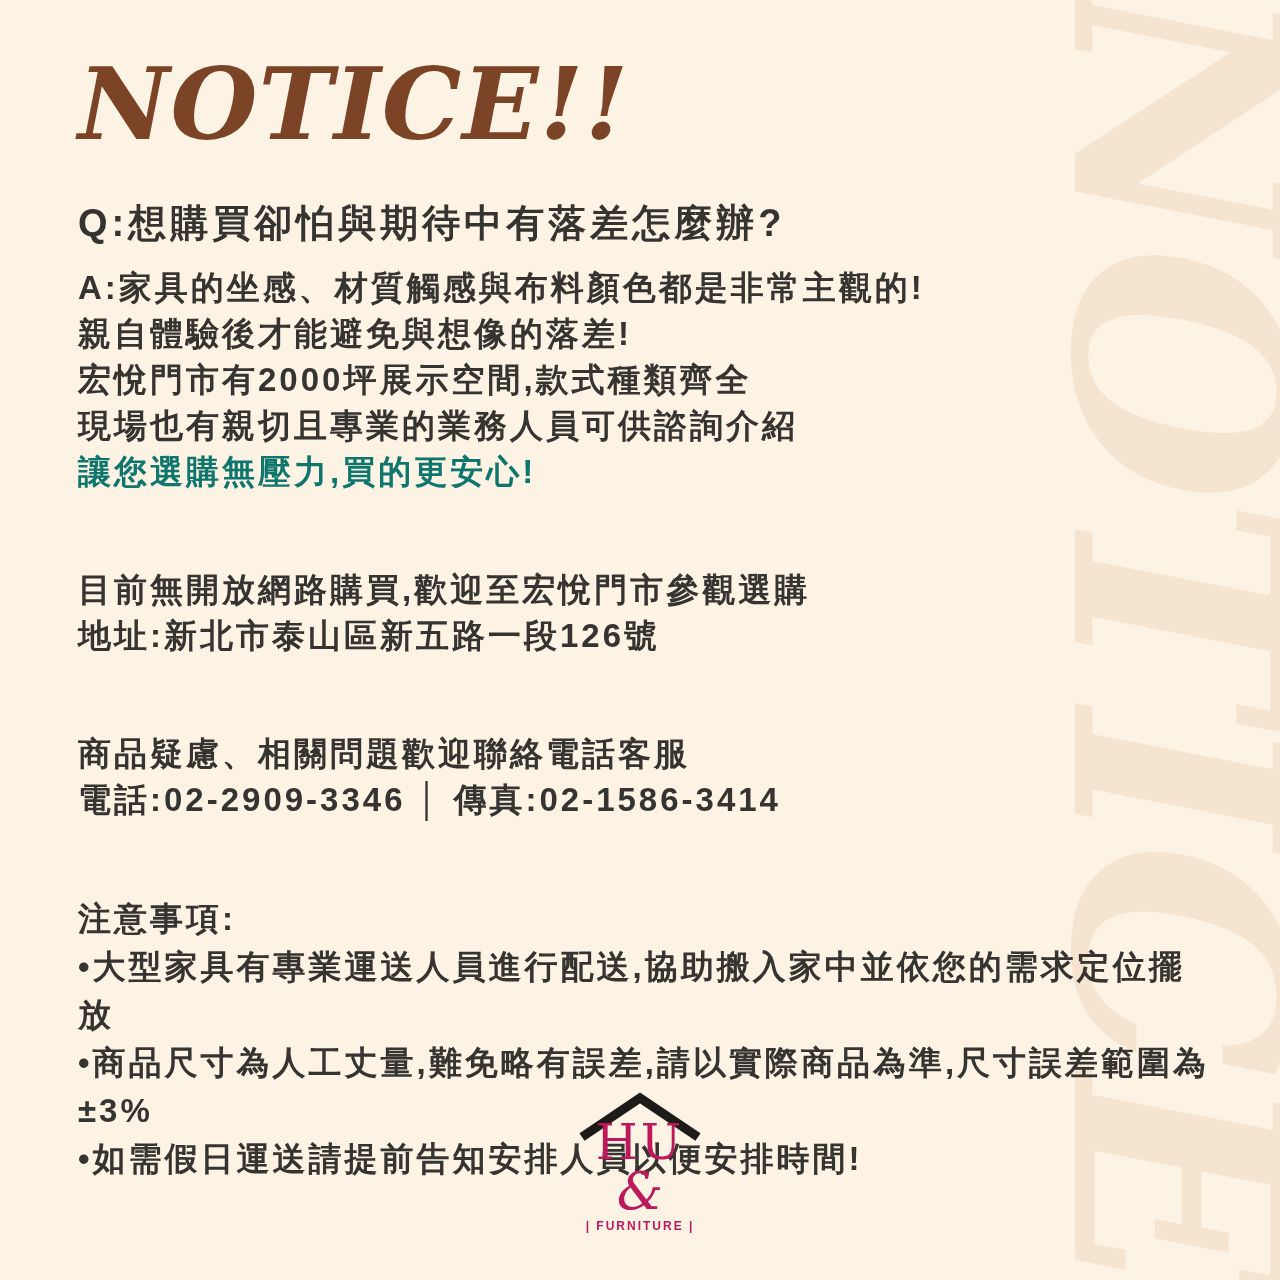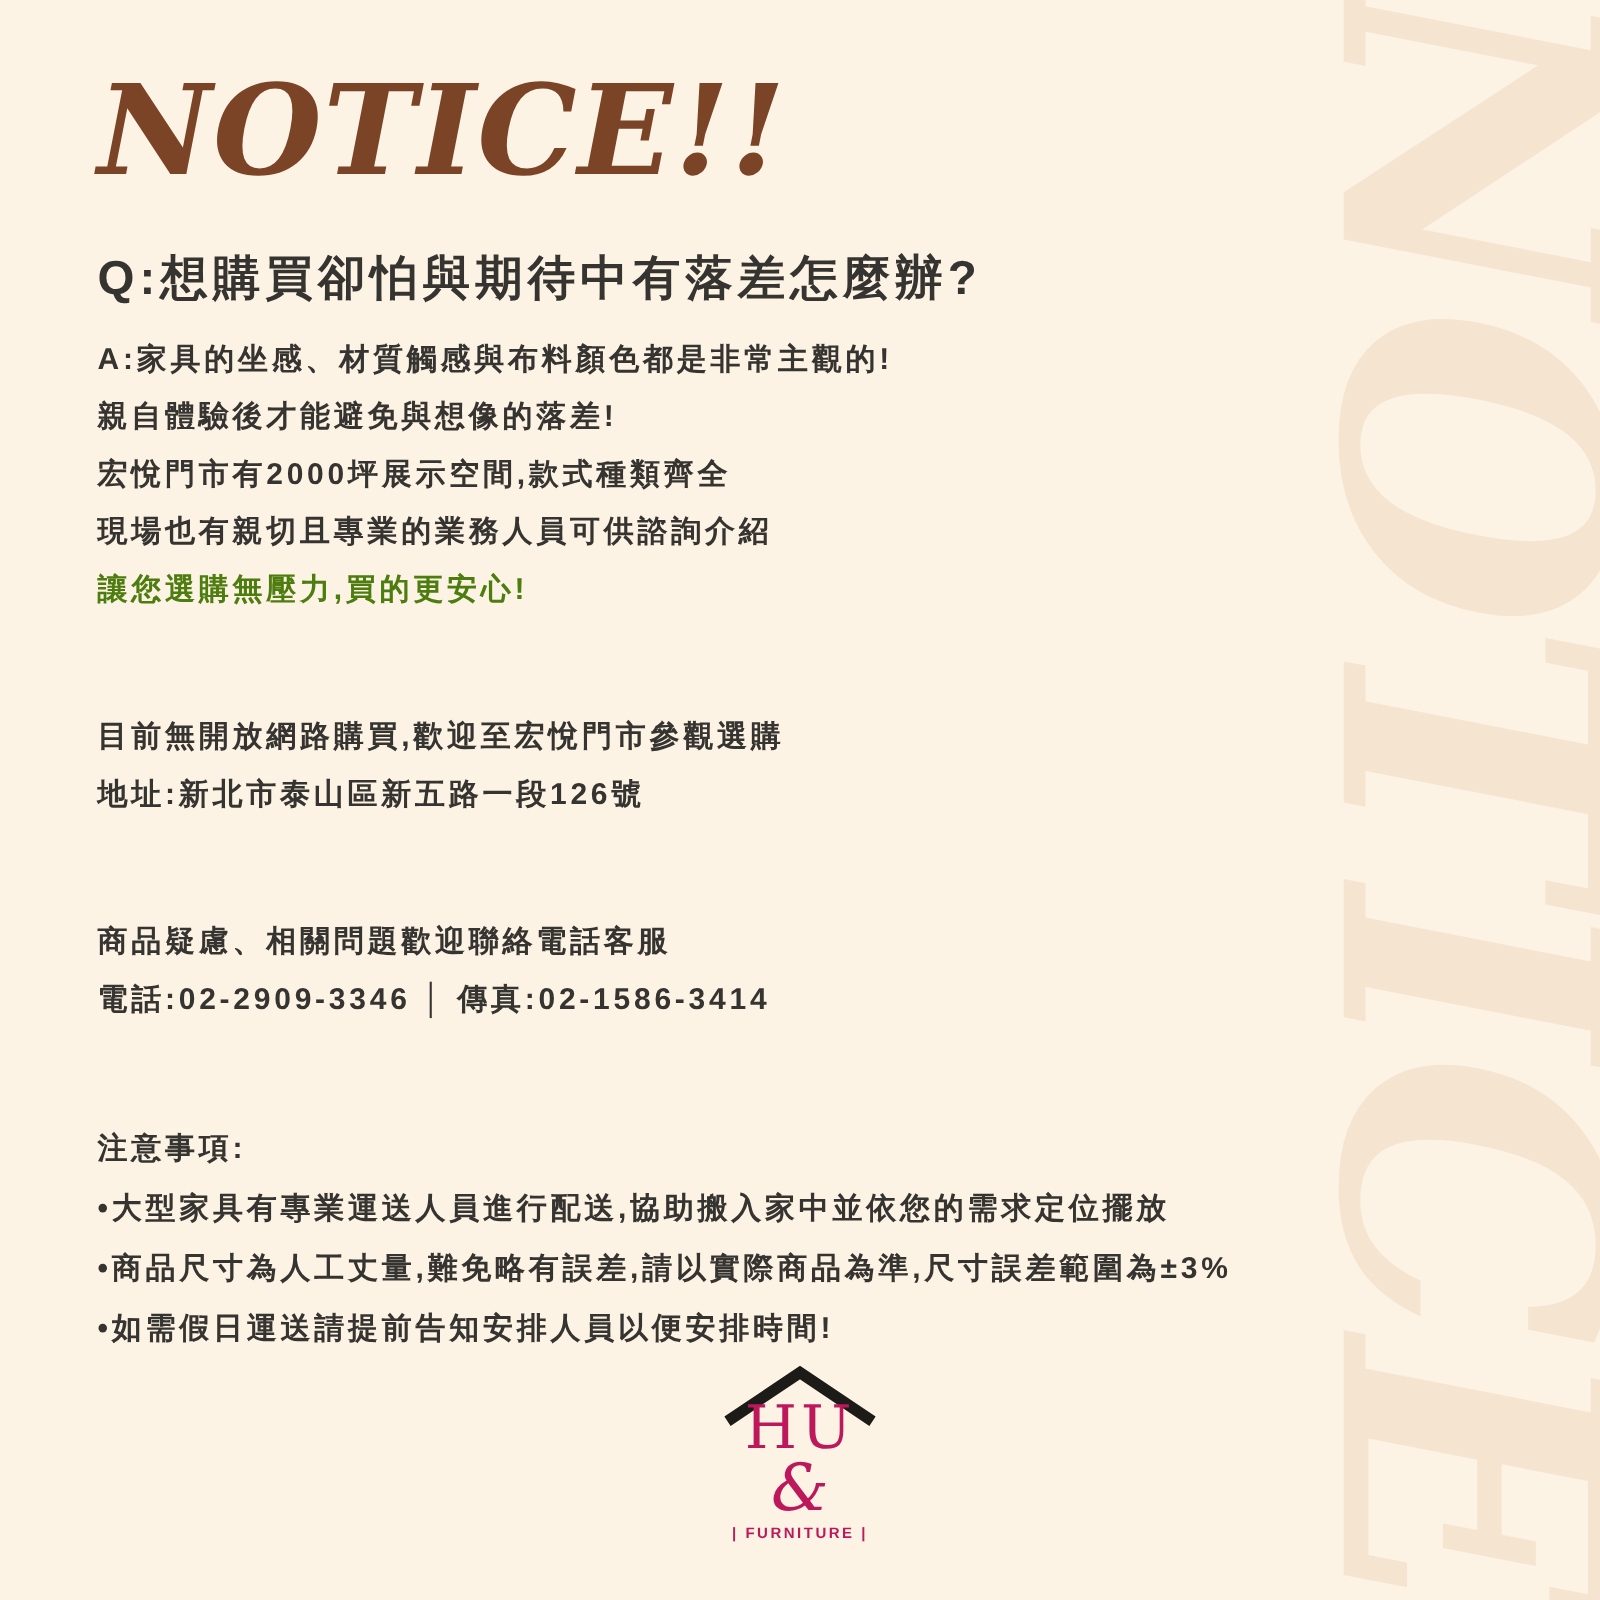--- a/index.html
+++ b/index.html
@@ -42,26 +42,26 @@
     margin-bottom:44px;
   }
   .q-heading {
     font-size:38px;
     font-weight:700;
     letter-spacing:4px;
     line-height:1.2;
     margin-bottom:18px;
   }
   .body-line {
-    font-size:24px;
+    font-size:33px;
     font-weight:700;
     letter-spacing:3px;
     line-height:46px;
   }
-  .red { color:#4d7c0f; }
+  .red { color:#0f766e; }
   .section-gap { margin-top:72px; }
   .notes-line { line-height:48px; }
   .logo {
     position:absolute;
     left:0; top:1090px;
     width:1280px;
     display:flex;
     flex-direction:column;
     align-items:center;
     z-index:1;

